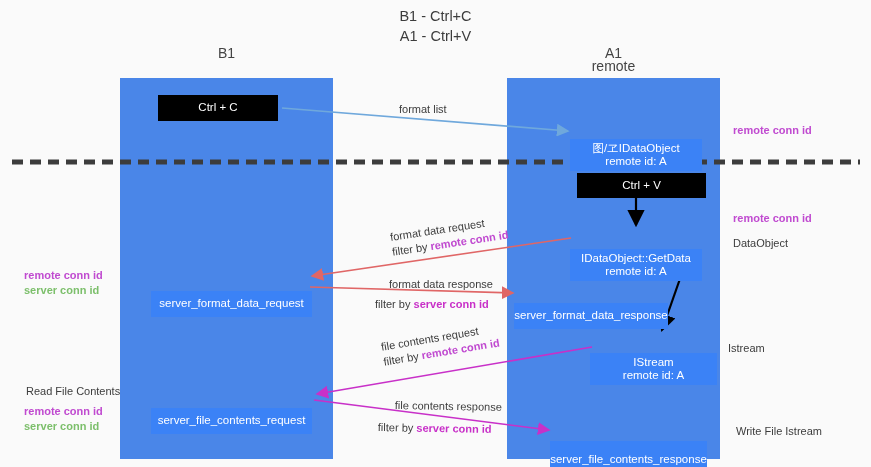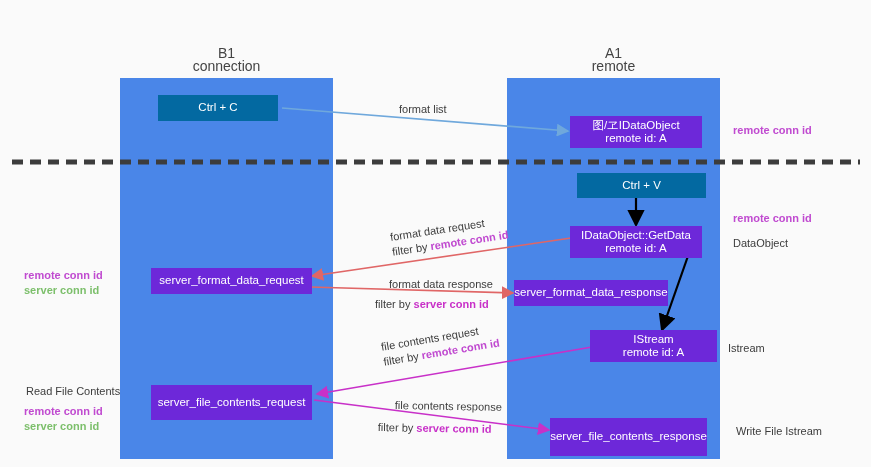--- a/index.html
+++ b/index.html
@@ -19,44 +19,47 @@
   .hdr{position:absolute;text-align:center;font-size:14px;line-height:13px;color:#444;}
   .hdr .l1{display:block;}
   .hdr .l2{display:block;}
 
   .title{position:absolute;left:0;top:6px;width:871px;text-align:center;
          font-size:14.5px;line-height:20px;color:#3c3c3c;}
 
   .box{position:absolute;box-sizing:border-box;display:flex;flex-direction:column;
        align-items:center;justify-content:center;color:#ffffff;font-size:11.5px;
        line-height:13.5px;text-align:center;}
-  .green{background:#0369a1;}
-  .orange{background:#6d28d9;}
+  .green{background:#000000;}
+  .orange{background:#3b82f6;margin-top:23px;}
   .box span{display:block;white-space:nowrap;}
 
   .lbl{position:absolute;font-size:11px;line-height:14px;white-space:nowrap;}
   .lbl.dark{color:#3c3c3c;}
   .purple{color:#c04ad0;font-weight:bold;}
   .green-t{color:#7cbf6b;font-weight:bold;}
   .magenta{color:#c830c8;font-weight:bold;}
 
   .rot{position:absolute;font-size:11px;line-height:15px;white-space:nowrap;
        transform-origin:0 0;color:#3c3c3c;}
 
   svg.overlay{position:absolute;left:0;top:0;width:871px;height:467px;overflow:visible;}
 </style>
 </head>
 <body>
 
 <div id="stage">
 
+  <div class="title">
+    <span>B1 - Ctrl+C</span><br>
+    <span>A1 - Ctrl+V</span>
+  </div>
 
   <div class="hdr" style="left:120px;top:47px;width:213px;">
     <span class="l1">B1</span>
-    <span class="l2">connection</span>
   </div>
   <div class="hdr" style="left:507px;top:47px;width:213px;">
     <span class="l1">A1</span>
     <span class="l2">remote</span>
   </div>
 
   <div class="lane lane-b1"></div>
   <div class="lane lane-a1"></div>
 
   <svg class="overlay">
@@ -114,21 +117,21 @@
 
   <div class="box orange" style="left:514px;top:280px;width:154px;height:26px;">
     <span>server_format_data_response</span>
   </div>
 
   <div class="box orange" style="left:590px;top:330px;width:127px;height:32px;">
     <span>IStream</span>
     <span>remote id: A</span>
   </div>
 
-  <div class="box orange" style="left:151px;top:385px;width:161px;height:35px;">
+  <div class="box orange" style="left:151px;top:385px;width:161px;height:26px;">
     <span>server_file_contents_request</span>
   </div>
 
   <div class="box orange" style="left:550px;top:418px;width:157px;height:38px;">
     <span>server_file_contents_response</span>
   </div>
 
   <div class="lbl dark" style="left:399px;top:102px;">
     <span>format list</span>
   </div>

